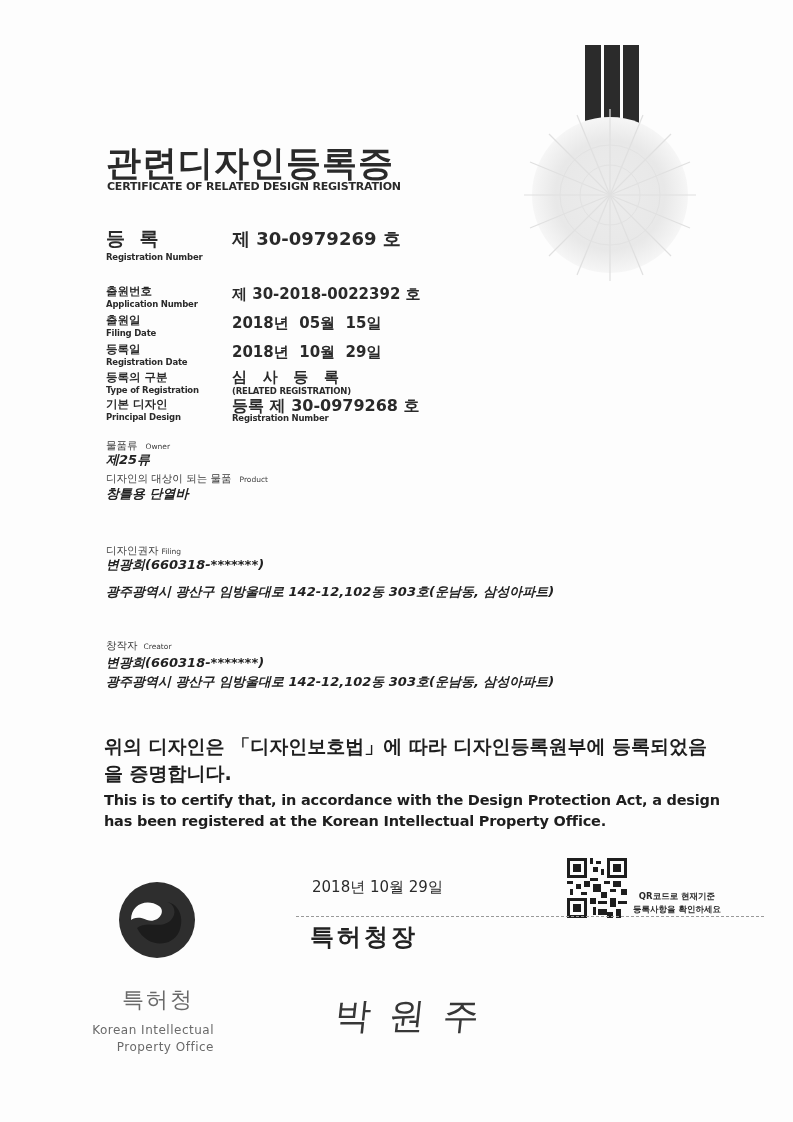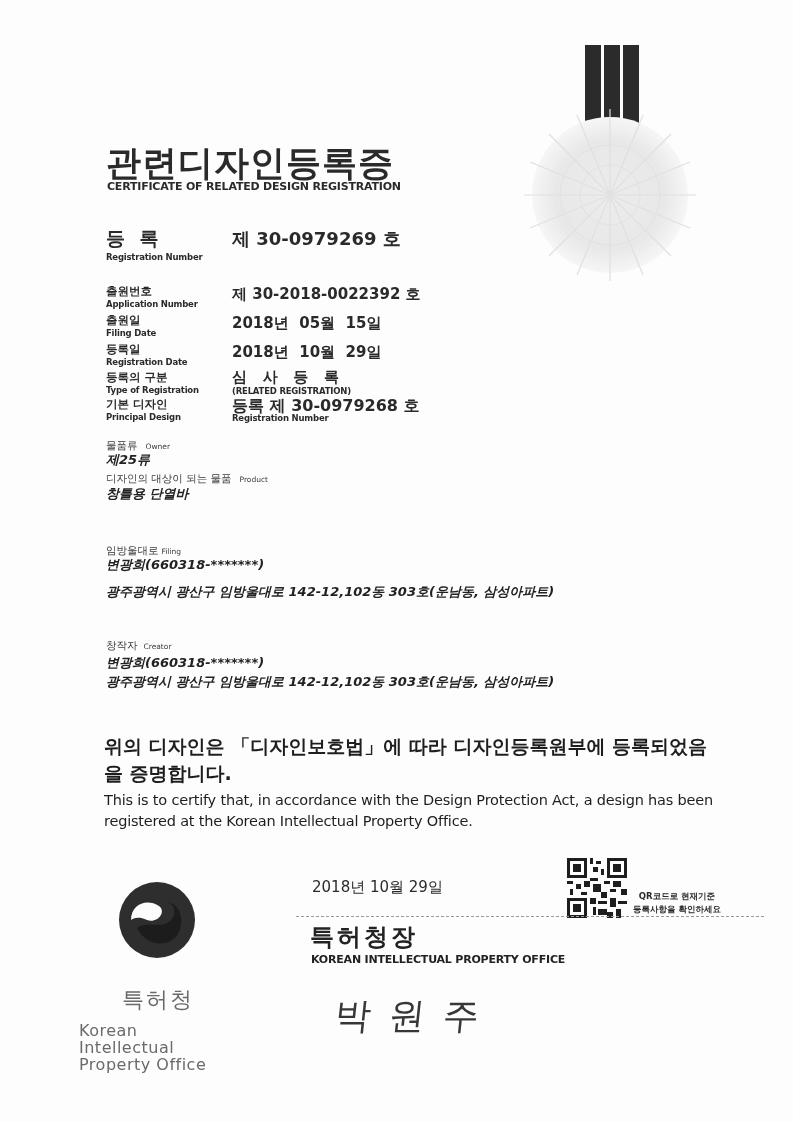--- a/index.html
+++ b/index.html
@@ -15,34 +15,34 @@
     .lbl-en-sm { font-size: 8.5px; font-weight: bold; color: #2a2a2a; letter-spacing: -0.2px; }
     .lbl-ko { font-size: 11.5px; font-weight: bold; color: #2a2a2a; }
     .val { font-size: 15px; font-weight: bold; color: #2a2a2a; }
     .val-lg { font-size: 18px; font-weight: bold; color: #2a2a2a; }
 
     .small-ko { font-size: 10.5px; color: #3a3a3a; margin-top: 25px; }
     .tiny-en { font-size: 7.5px; color: #3a3a3a; margin-left: 8px; }
     .bold-ko { font-size: 13px; font-weight: bold; color: #222; font-style: italic; }
 
     .cert-ko { left: 104px; top: 733px; font-size: 19px; font-weight: bold; line-height: 27px; width: 620px; color: #1e1e1e; }
-    .cert-en { left: 104px; top: 790px; font-size: 14.5px; font-weight: normal; line-height: 21px; width: 620px; color: #1e1e1e; letter-spacing: -0.2px; }
+    .cert-en { left: 104px; top: 790px; font-size: 14.5px; font-weight: bold; line-height: 21px; width: 620px; color: #1e1e1e; letter-spacing: -0.2px; }
 
     .date-bottom { left: 312px; top: 878px; font-size: 15px; color: #2a2a2a; }
     .divider { left: 296px; top: 916px; width: 468px; height: 1px; border-top: 1px dashed #9a9a9a; }
     .commissioner-ko { left: 310px; top: 921px; font-size: 24px; font-weight: bold; letter-spacing: 3px; color: #222; }
     .commissioner-en { left: 311px; top: 951px; font-size: 11px; font-weight: bold; line-height: 18px; color: #222; letter-spacing: -0.2px; }
     .signature { left: 335px; top: 992px; font-family: "DejaVu Serif", serif; font-size: 36px; color: #222; letter-spacing: 18px; transform: skewX(-6deg); opacity: 0.9; }
 
     .qr { left: 567px; top: 858px; width: 60px; height: 60px; }
     .qr-text { left: 633px; top: 890px; font-size: 8.5px; font-weight: bold; line-height: 13px; color: #2a2a2a; text-align: center; }
 
     .logo-emblem { left: 117px; top: 880px; width: 80px; height: 80px; }
     .logo-ko { left: 104px; top: 985px; width: 108px; text-align: center; font-size: 22px; color: #6a6a6a; letter-spacing: 2px; }
-    .logo-en { left: 79px; top: 1022px; width: 144px; text-align: left; font-size: 16px; line-height: 17px; color: #6a6a6a; letter-spacing: 0.5px; }
+    .logo-en { left: 70px; top: 1022px; width: 144px; text-align: right; font-size: 12px; line-height: 17px; color: #6a6a6a; letter-spacing: 0.5px; }
 
     .ribbon { left: 585px; top: 45px; width: 56px; height: 100px; }
     .seal { left: 520px; top: 105px; width: 180px; height: 180px; }
   </style>
 </head>
 <body>
 
 <svg class="abs ribbon" viewBox="0 0 56 100">
   <path d="M0 0 H16 V92 L12 86 L8 96 L4 88 L0 92 Z" fill="#2b2b2b"></path>
   <path d="M19 0 H35 V90 L31 84 L27 94 L23 86 L19 90 Z" fill="#2b2b2b"></path>
@@ -112,21 +112,21 @@
   <span class="small-ko">물품류</span><span class="tiny-en">Owner</span>
 </div>
 <div class="abs bold-ko" style="left:106px; top:451px;">제25류</div>
 
 <div class="abs" style="left:106px; top:467px;">
   <span class="small-ko">디자인의 대상이 되는 물품</span><span class="tiny-en">Product</span>
 </div>
 <div class="abs bold-ko" style="left:106px; top:485px;">창틀용 단열바</div>
 
 <div class="abs" style="left:106px; top:539px;">
-  <span class="small-ko">임방울대로</span><span class="tiny-en" style="margin-left:3px;">Filing</span>
+  <span class="small-ko">디자인권자</span><span class="tiny-en" style="margin-left:3px;">Filing</span>
 </div>
 <div class="abs bold-ko" style="left:106px; top:556px;">변광희(660318-*******)</div>
 <div class="abs bold-ko" style="left:106px; top:583px;">광주광역시 광산구 임방울대로 142-12,102동 303호(운남동, 삼성아파트)</div>
 
 <div class="abs" style="left:106px; top:634px;">
   <span class="small-ko">창작자</span><span class="tiny-en" style="margin-left:6px;margin-top:20px;">Creator</span>
 </div>
 <div class="abs bold-ko" style="left:106px; top:654px;">변광희(660318-*******)</div>
 <div class="abs bold-ko" style="left:106px; top:673px;">광주광역시 광산구 임방울대로 142-12,102동 303호(운남동, 삼성아파트)</div>
 
@@ -187,15 +187,14 @@
 </svg>
 <div class="abs qr-text">
   <div>QR코드로 현재기준</div>
   <div>등록사항을 확인하세요</div>
 </div>
 
 <div class="abs divider"></div>
 
 <div class="abs commissioner-ko">특허청장</div>
 <div class="abs commissioner-en">
-  <div>KOREAN INTELLECTUAL PROPERTY OFFICE</div>
 </div>
 <div class="abs signature">박원주</div>
 
 </body></html>

